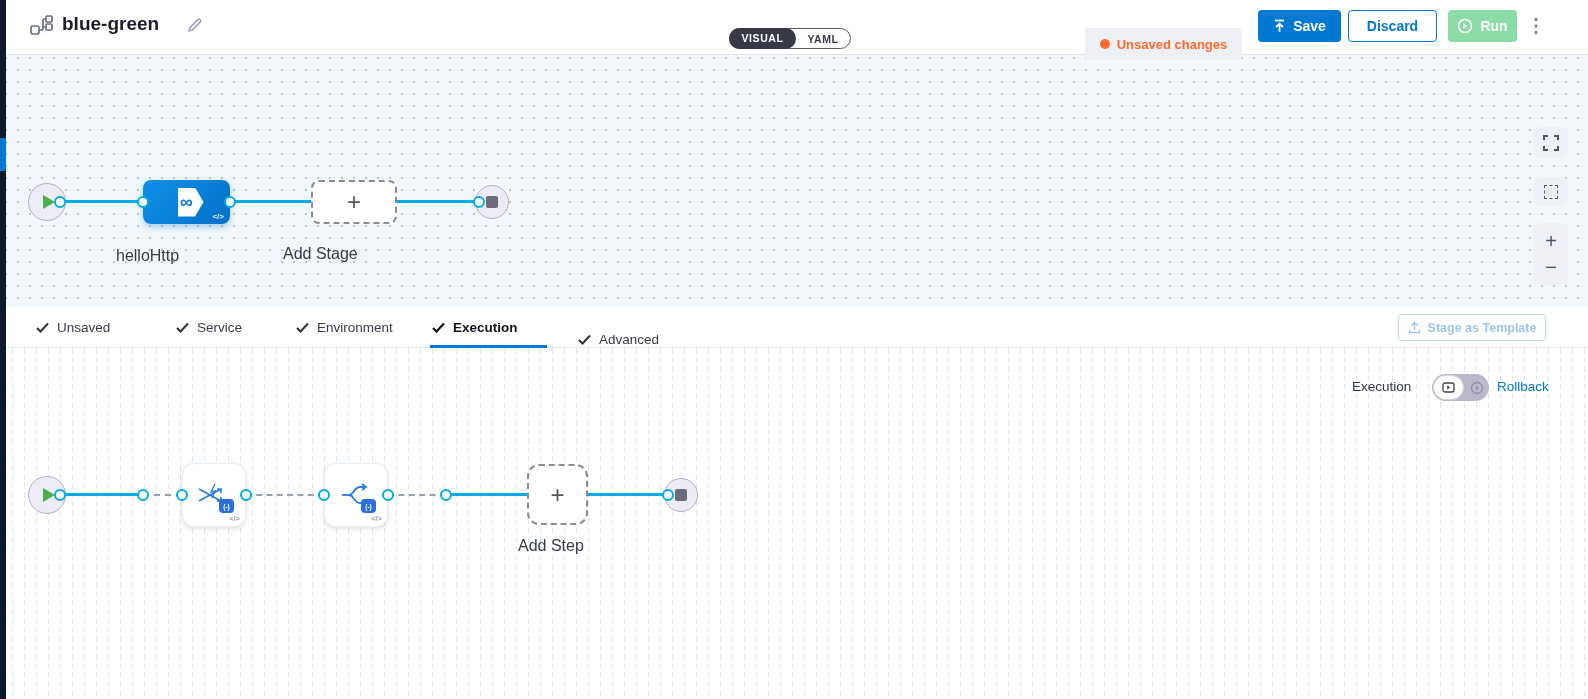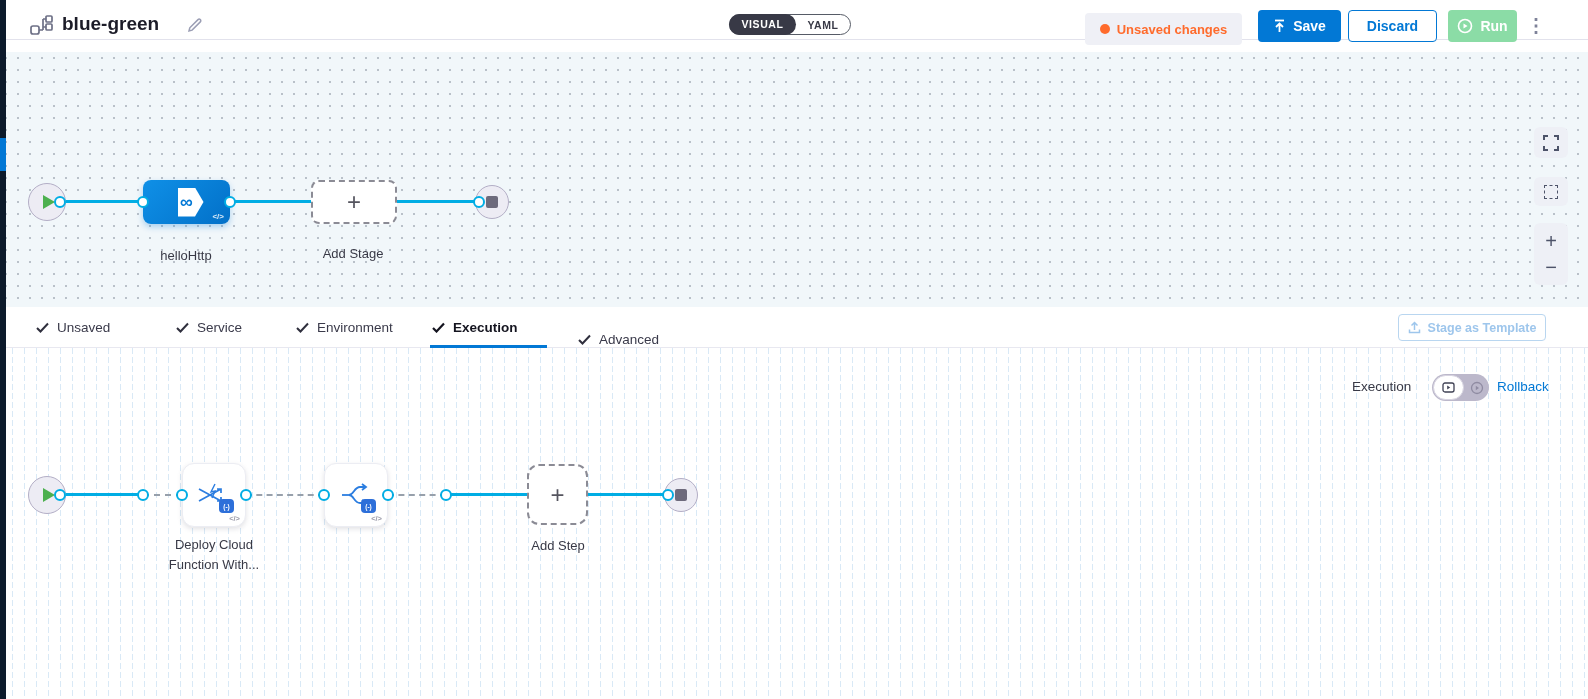--- a/index.html
+++ b/index.html
@@ -3,30 +3,30 @@
 <meta charset="utf-8">
 <style>
   * { box-sizing: border-box; margin: 0; padding: 0; }
   html,body { width:1588px; height:699px; overflow:hidden; font-family:"Liberation Sans",sans-serif; background:#fff; position:relative; }
 
   
   .edge-strip { position:absolute; left:0; top:0; width:6px; height:699px; background:#0c1a2b; z-index:50; }
   .edge-strip .indicator { position:absolute; left:0; top:138px; width:6px; height:33px; background:#0278d5; }
 
   
-  .header { position:absolute; left:0; top:0; width:1588px; height:40px; background:#fff; border-bottom:1px solid #e2e2ec; z-index:40; }
+  .header { position:absolute; left:0; top:0; width:1588px; height:55px; background:#fff; border-bottom:1px solid #e2e2ec; z-index:40; }
   .pipeline-icon { position:absolute; left:30px; top:15px; }
   .page-title { position:absolute; left:62px; top:13px; font-size:19px; font-weight:bold; color:#1c1c28; }
   .edit-icon { position:absolute; left:186px; top:16px; cursor:pointer; }
 
-  .mode-toggle { position:absolute; left:729px; top:14px; width:122px; height:21px; border:1px solid #565b66; border-radius:11px; background:#fff; display:flex; align-items:center; }
+  .mode-toggle { position:absolute; left:729px; top:28px; width:122px; height:21px; border:1px solid #565b66; border-radius:11px; background:#fff; display:flex; align-items:center; }
   .mode-visual { width:67px; height:21px; margin:-1px 0 0 -1px; background:#383946; border-radius:11px; color:#fff; font-size:10.5px; font-weight:bold; letter-spacing:.6px; display:flex; align-items:center; justify-content:center; cursor:pointer; }
   .mode-yaml { flex:1; text-align:center; color:#383946; font-size:10.5px; font-weight:bold; letter-spacing:.6px; cursor:pointer; }
 
-  .unsaved-badge { position:absolute; left:1085px; top:13px; width:157px; height:32px; background:#eff0f6; border-radius:4px; display:flex; align-items:center; justify-content:center; gap:7px; }
+  .unsaved-badge { position:absolute; left:1085px; top:28px; width:157px; height:32px; background:#eff0f6; border-radius:4px; display:flex; align-items:center; justify-content:center; gap:7px; }
   .unsaved-dot { width:10px; height:10px; border-radius:50%; background:#ff6b2c; }
   .unsaved-text { color:#ff6b2c; font-size:13px; font-weight:bold; }
 
   .btn { position:absolute; top:10px; height:32px; border-radius:4px; font-size:14px; font-weight:bold; display:flex; align-items:center; justify-content:center; gap:7px; cursor:pointer; }
   .btn-save { left:1258px; width:83px; background:#0278d5; color:#fff; }
   .btn-discard { left:1348px; width:89px; background:#fff; border:1px solid #0278d5; color:#0278d5;align-items:center; }
   .btn-run { left:1448px; width:69px; background:#8bdca6; color:#fff; }
   .kebab { position:absolute; left:1526px; top:13px; width:20px; height:26px; color:#7e8299; font-size:19px; font-weight:bold; text-align:center; line-height:26px; cursor:pointer; letter-spacing:0; }
 
   
@@ -44,21 +44,21 @@
   .stop-sq { width:12px; height:12px; background:#6d6a7c; border-radius:2px; }
 
   .stage-node { position:absolute; left:143px; top:128px; width:87px; height:44px; border-radius:8px;
     background:linear-gradient(135deg,#0f90e7,#0270c8); box-shadow:0 3px 6px rgba(2,120,213,.3);
     display:flex; align-items:center; justify-content:center; z-index:2; cursor:pointer; }
   .hex { width:34px; height:29px; background:#fff; clip-path:polygon(25% 0,75% 0,100% 50%,75% 100%,25% 100%);
     display:flex; align-items:center; justify-content:center; color:#0278d5; font-weight:bold; font-size:18px; line-height:1; }
   .stage-code { position:absolute; right:6px; bottom:3px; color:rgba(255,255,255,.85); font-size:8px; font-weight:bold; }
 
   .add-box { position:absolute; background:#fff; border:2px dashed #8b8b95; border-radius:8px; display:flex; align-items:center; justify-content:center; color:#55555f; font-size:24px; font-weight:300; z-index:2; cursor:pointer; }
-  .node-label { position:absolute; text-align:center; font-size:13px; color:#383946; z-index:2; line-height:20px; }
+  .node-label { position:absolute; text-align:left; font-size:16px; color:#383946; z-index:2; line-height:20px; }
 
   .canvas-btn { position:absolute; left:1534px; width:34px; background:#eef0f6; border-radius:6px; display:flex; flex-direction:column; align-items:center; justify-content:center; color:#4d5369; cursor:pointer; z-index:4; }
   .zoom-glyph { font-size:20px; line-height:26px; color:#4d5369; cursor:pointer; }
 
   
   .tabbar { position:absolute; left:0; top:307px; width:1588px; height:41px; background:#fff; border-bottom:1px solid #e8e8f0; z-index:40; }
   .tab { position:absolute; top:0; height:41px; display:flex; align-items:center; gap:8px; font-size:13.5px; color:#3a3a4a; cursor:pointer; }
   .tab.active { color:#14141f; font-weight:bold; }
   .tab-underline { position:absolute; left:430px; top:38px; width:117px; height:3px; background:#0278d5; }
   .save-template-btn { position:absolute; left:1398px; top:7px; width:148px; height:27px; border:1px solid #b9d6f0; border-radius:4px; background:#fff;
@@ -260,21 +260,20 @@
     <svg width="34" height="26" viewBox="0 0 34 26" fill="none" stroke="#2b7de0" stroke-width="1.7">
       <path d="M2 19 L24 7 M20 7 H24 V11"></path>
       <path d="M2 7 L24 19 M20 19 H24 V15"></path>
       <path d="M18 2 L14 10 L18 9 L15 16" stroke-width="1.4"></path>
     </svg>
     <span class="step-badge">(-)</span>
     <span class="step-code">&lt;/&gt;</span>
   </div>
   <div class="cdot" style="left:176px; top:141px;"></div>
   <div class="cdot" style="left:240px; top:141px;"></div>
-  <div class="node-label" style="left:152px; top:187px; width:124px;">Deploy Cloud Function With...</div>
 
   <div class="step-card" style="left:324px; top:115px;">
     <svg width="32" height="26" viewBox="0 0 32 26" fill="none" stroke="#2b7de0" stroke-width="1.8">
       <path d="M2 13 H9"></path>
       <path d="M9 13 C14 13 14 5 20 5 H26 M22 2 L26 5 L22 8"></path>
       <path d="M9 13 C14 13 14 21 20 21 H26 M22 18 L26 21 L22 24"></path>
     </svg>
     <span class="step-badge">(-)</span>
     <span class="step-code">&lt;/&gt;</span>
   </div>

